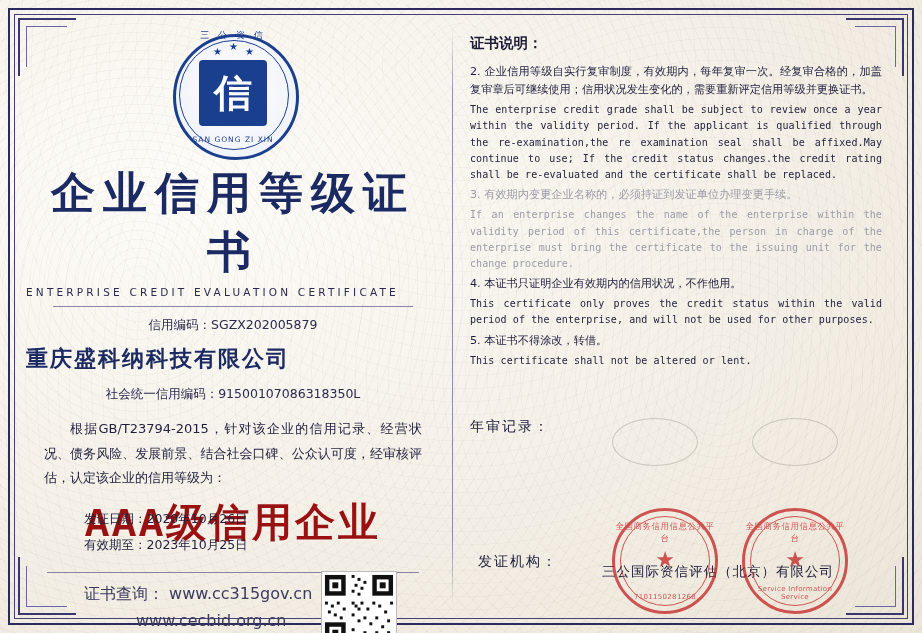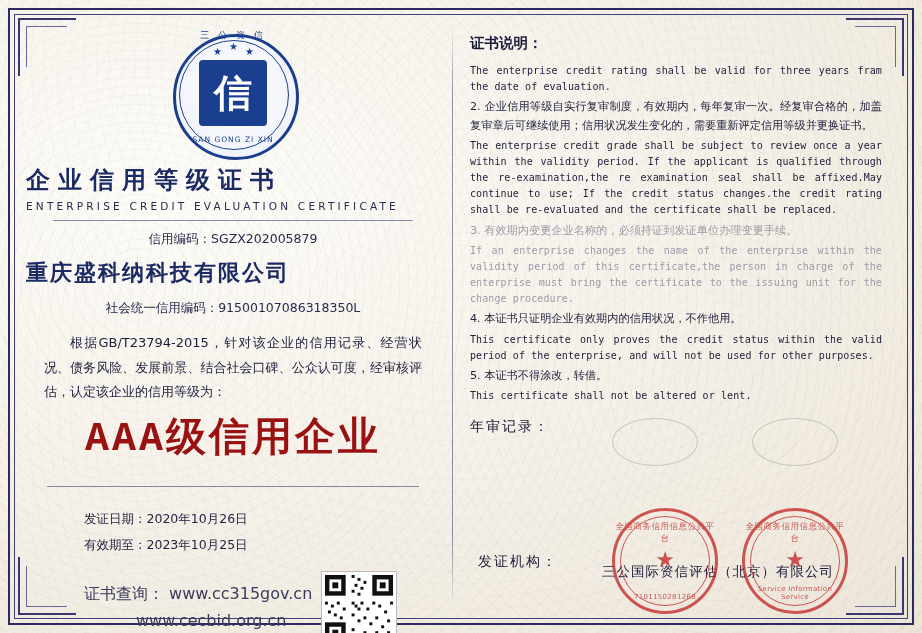--- a/index.html
+++ b/index.html
@@ -88,22 +88,22 @@
     font-size:7.5px;color:#1b3f8f;letter-spacing:1px;
   }
   .emblem .star{
     position:absolute;color:#1b3f8f;font-size:10px;
   }
   .emblem .s1{left:46px;top:16px;}
   .emblem .s2{left:62px;top:11px;}
   .emblem .s3{left:78px;top:16px;}
 
   .title-cn{
-    margin-top:6px;text-align:left;
-    font-size:24px;font-weight:bold;color:#1b2a63;
+    margin-top:6px;text-align:center;
+    font-size:44px;font-weight:bold;color:#1b2a63;
     letter-spacing:8px;
     font-family:"DejaVu Sans","Liberation Sans",sans-serif;
     text-shadow:0 1px 0 rgba(255,255,255,.6);
   }
   .title-en{
     margin-top:4px;
     font-size:10.5px;color:#2a2a4e;letter-spacing:3.2px;
   }
   .rule{
     margin:8px auto 0;width:360px;height:1px;background:#5a5688;opacity:.7;
@@ -313,21 +313,20 @@
             <rect x="23" y="22" width="1" height="1"></rect>
         </g>
       </svg>
       <div class="qr-label">电子证书</div>
     </div>
   </div>
 
   <div class="right">
     <div class="r-title">证书说明：</div>
 
-    <div class="r-item en">The enterprise credit rating shall be valid for three years fram the date of evaluation.</div>
     <div class="r-item">2. 企业信用等级自实行复审制度，有效期内，每年复审一次。经复审合格的，加盖复审章后可继续使用；信用状况发生变化的，需要重新评定信用等级并更换证书。</div>
     <div class="r-item en">The enterprise credit grade shall be subject to review once a year within the validity period. If the applicant is qualified through the re-examination,the re examination seal shall be affixed.May continue to use; If the credit status changes.the credit rating shall be re-evaluated and the certificate shall be replaced.</div>
     <div class="r-item faded">3. 有效期内变更企业名称的，必须持证到发证单位办理变更手续。</div>
     <div class="r-item en faded">If an enterprise changes the name of the enterprise within the validity period of this certificate,the person in charge of the enterprise must bring the certificate to the issuing unit for the change procedure.</div>
     <div class="r-item">4. 本证书只证明企业有效期内的信用状况，不作他用。</div>
     <div class="r-item en">This certificate only proves the credit status within the valid period of the enterprise, and will not be used for other purposes.</div>
     <div class="r-item">5. 本证书不得涂改，转借。</div>
     <div class="r-item en">This certificate shall not be altered or lent.</div>
   </div>
 

